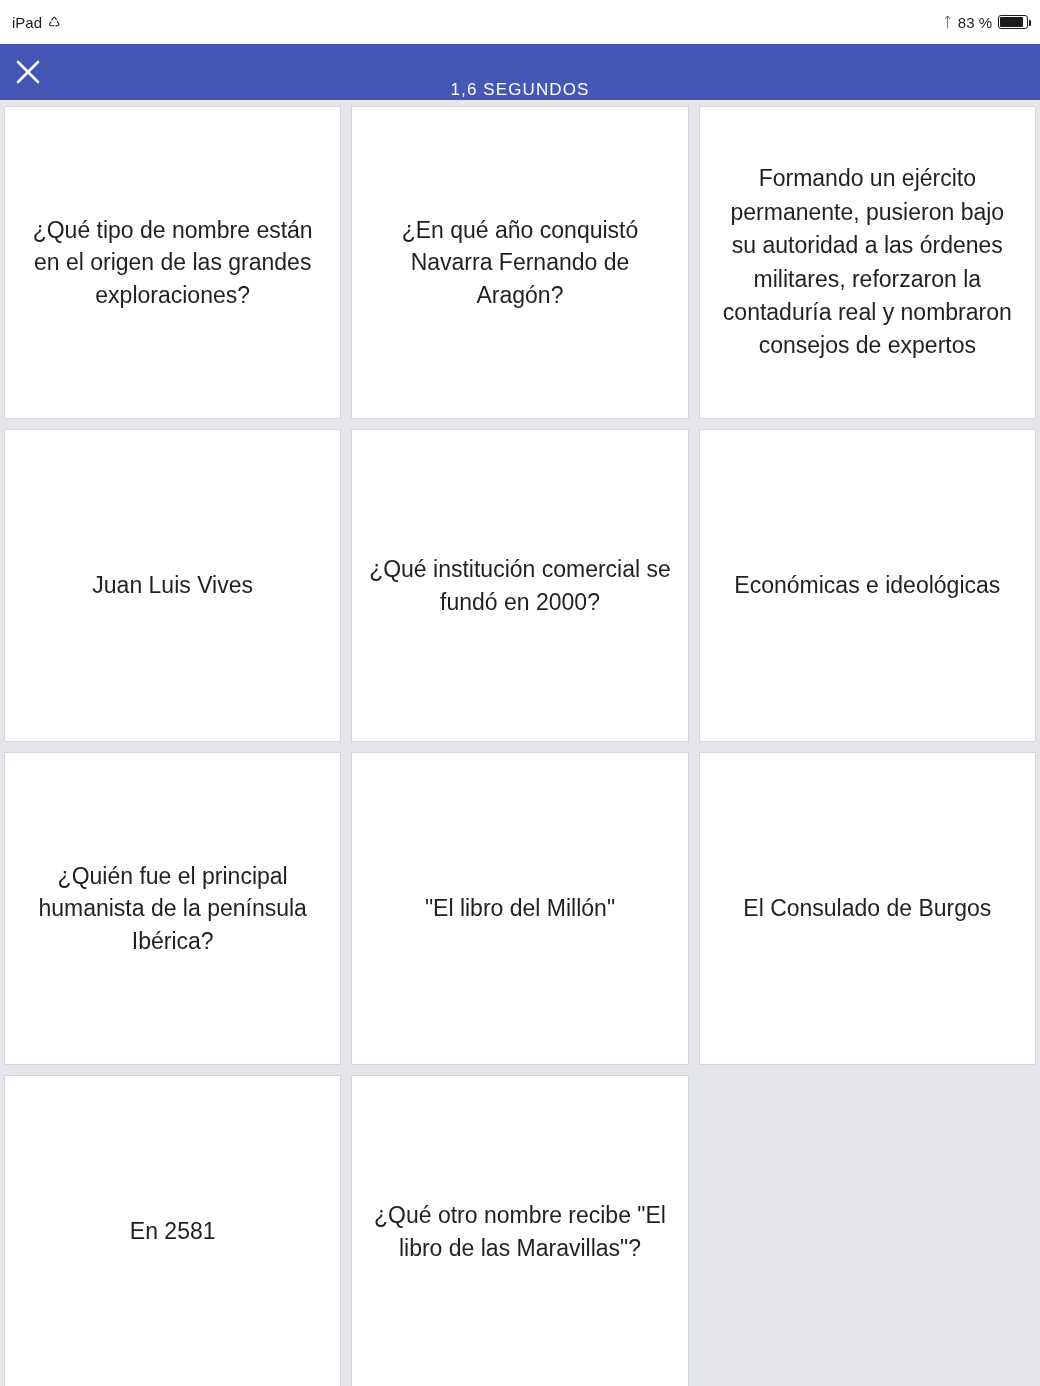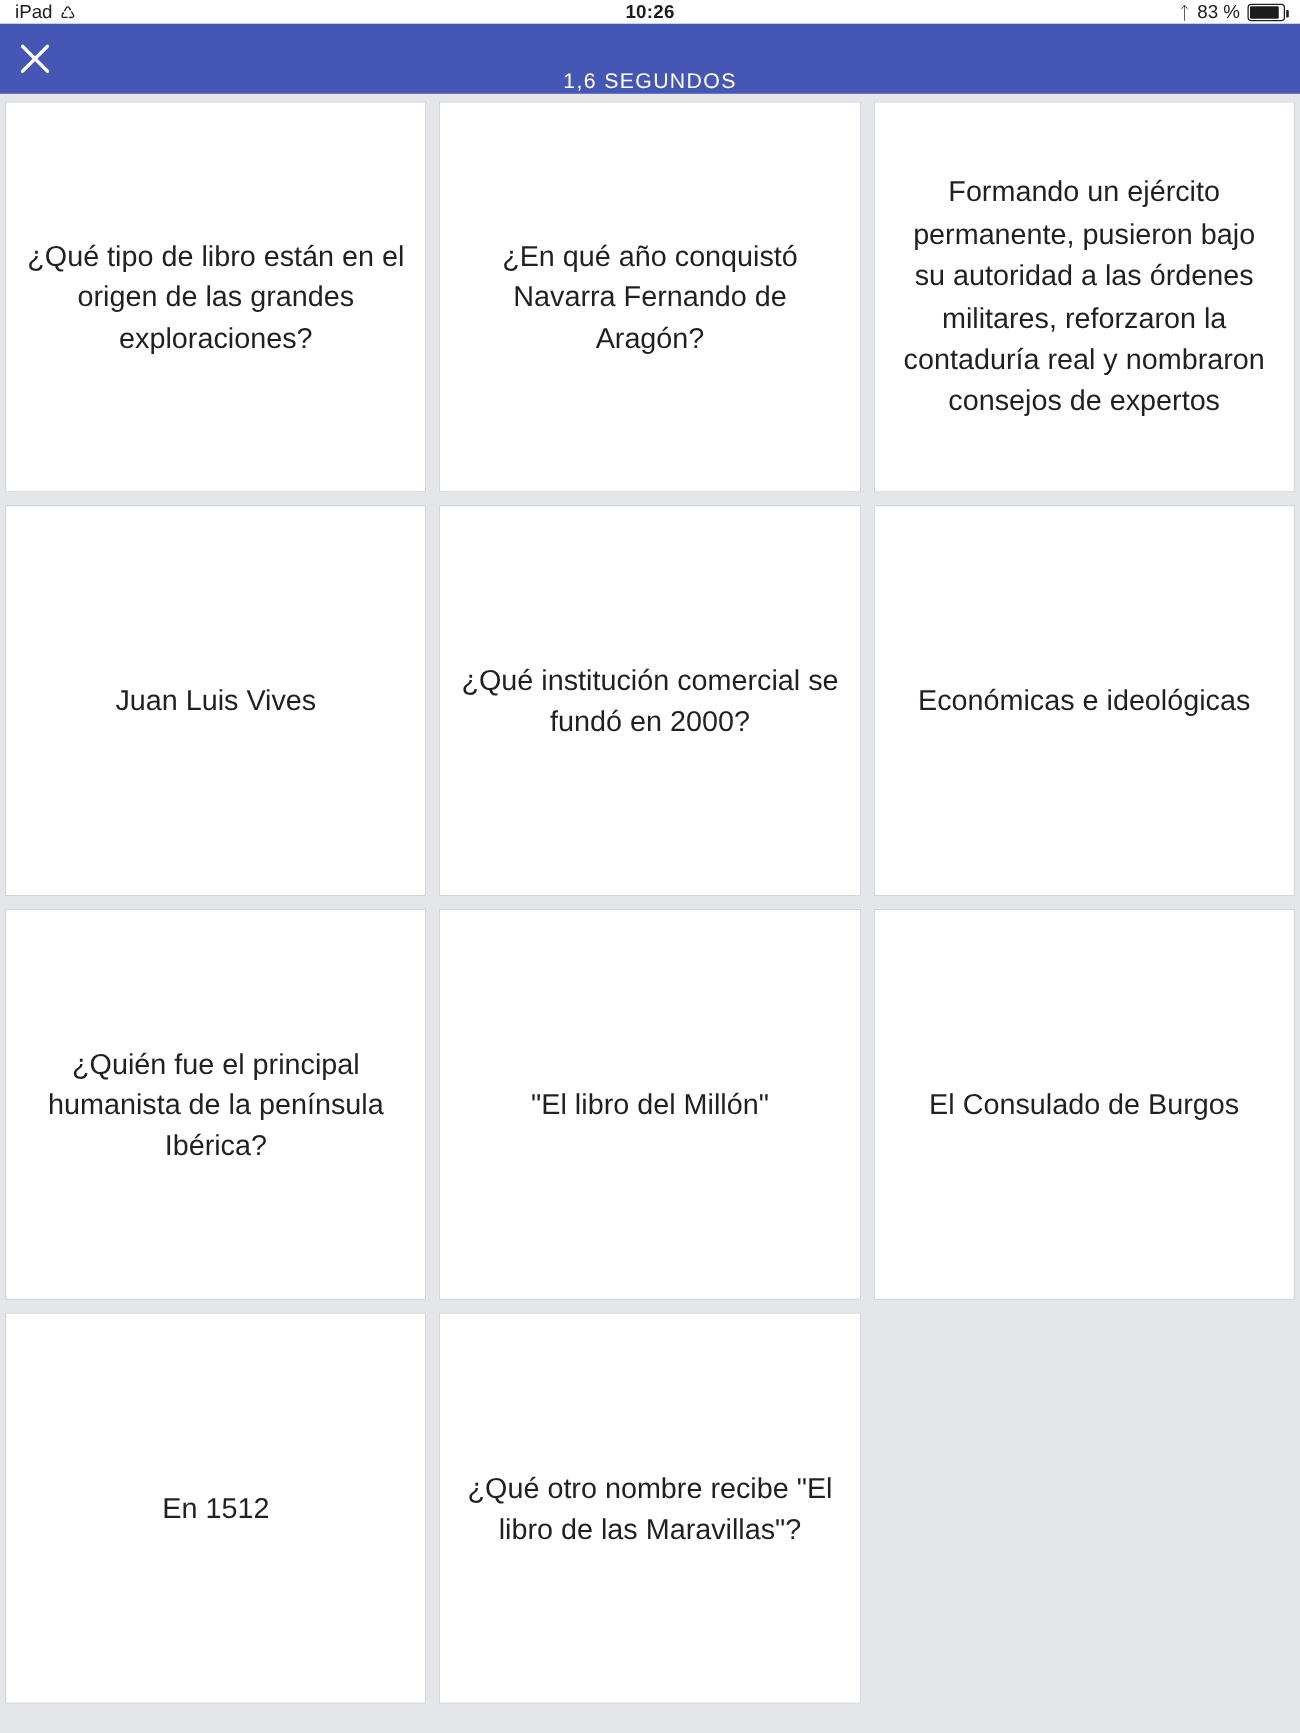--- a/index.html
+++ b/index.html
@@ -6,21 +6,21 @@
   html, body {
     width: 1040px;
     height: 1386px;
     background: #e4e6ea;
     font-family: "Liberation Sans", sans-serif;
     overflow: hidden;
   }
 
   
   .status-bar {
-    height: 19px;
+    height: 44px;
     background: #ffffff;
     display: flex;
     align-items: center;
     padding: 0 12px;
     font-size: 15px;
     color: #1c1c1e;
     position: relative;
   }
   .status-left {
     display: flex;
@@ -126,21 +126,20 @@
   .card.long .card-text { line-height: 1.45; }
 </style>
 </head>
 <body>
 
 <div class="status-bar">
   <div class="status-left">
     <span>iPad</span>
     <span class="wifi-ish">♺</span>
   </div>
-  <div class="status-center">10:26</div>
   <div class="status-right">
     <span class="bt-icon">ᛏ</span>
     <span>83 %</span>
     <span class="battery-shell">
       <span class="battery-fill"></span>
     </span>
   </div>
 </div>
 
 <div class="app-header">
@@ -148,21 +147,21 @@
     <svg width="26" height="26" viewBox="0 0 26 26" aria-hidden="true">
       <line x1="3" y1="3" x2="23" y2="23" stroke="#ffffff" stroke-width="2.6" stroke-linecap="round"></line>
       <line x1="23" y1="3" x2="3" y2="23" stroke="#ffffff" stroke-width="2.6" stroke-linecap="round"></line>
     </svg>
   </div>
   <div class="timer-title">1,6 SEGUNDOS</div>
 </div>
 
 <div class="grid">
   <div class="card">
-    <span class="card-text">¿Qué tipo de libro están en el origen de las grandes exploraciones?</span>
+    <span class="card-text">¿Qué tipo de nombre están en el origen de las grandes exploraciones?</span>
   </div>
   <div class="card">
     <span class="card-text">¿En qué año conquistó Navarra Fernando de Aragón?</span>
   </div>
   <div class="card long">
     <span class="card-text">Formando un ejército permanente, pusieron bajo su autoridad a las órdenes militares, reforzaron la contaduría real y nombraron consejos de expertos</span>
   </div>
 
   <div class="card">
     <span class="card-text">Juan Luis Vives</span>
@@ -178,18 +177,18 @@
     <span class="card-text">¿Quién fue el principal humanista de la península Ibérica?</span>
   </div>
   <div class="card">
     <span class="card-text">"El libro del Millón"</span>
   </div>
   <div class="card">
     <span class="card-text">El Consulado de Burgos</span>
   </div>
 
   <div class="card">
-    <span class="card-text">En 1512</span>
+    <span class="card-text">En 2581</span>
   </div>
   <div class="card">
     <span class="card-text">¿Qué otro nombre recibe "El libro de las Maravillas"?</span>
   </div>
 </div>
 
 </body></html>

